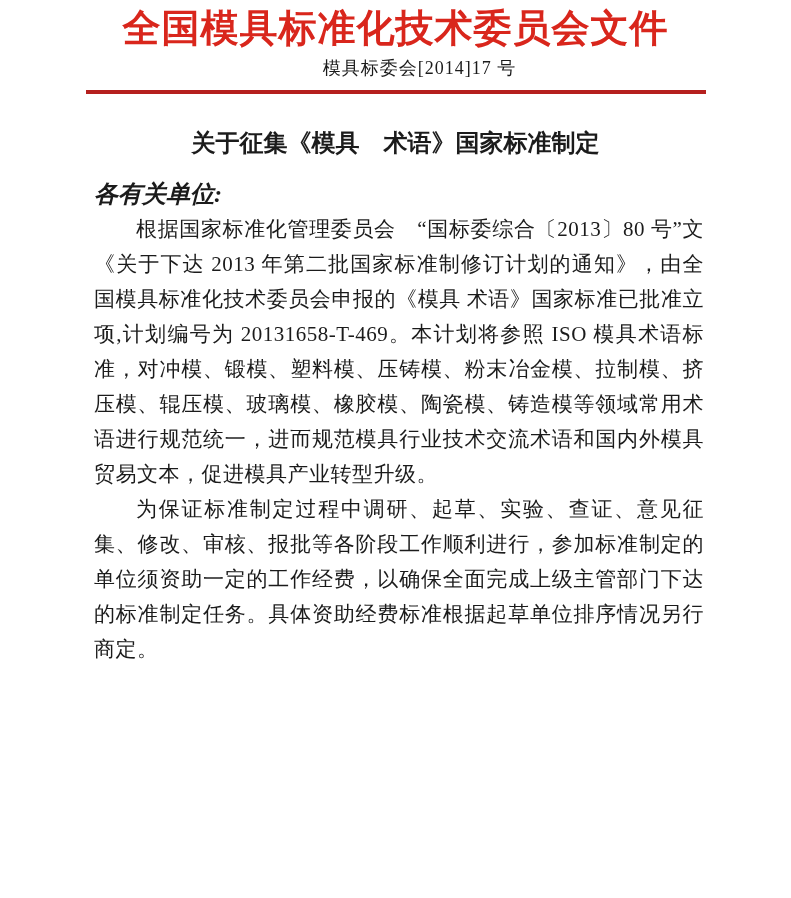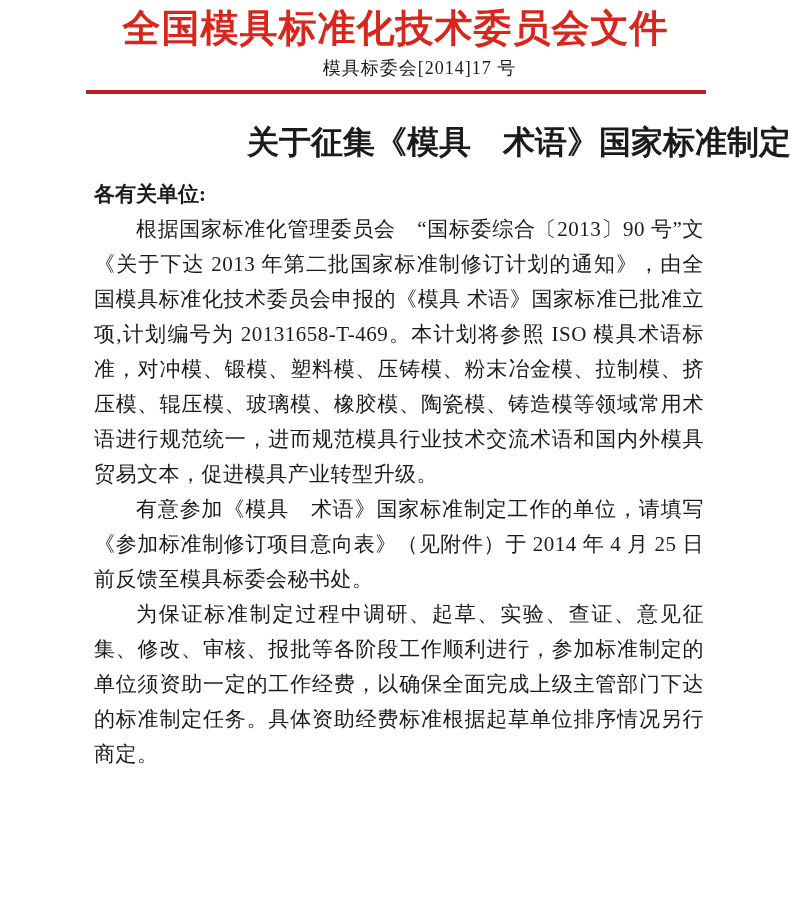--- a/index.html
+++ b/index.html
@@ -41,40 +41,41 @@
     padding-left: 48px;
   }
   .red-rule {
     width: 620px;
     height: 4px;
     margin: 12px auto 0 auto;
     border: none;
   }
   .notice-title {
     margin: 32px auto 0 auto;
-    text-align: right;
+    text-align: center;
     font-family: "Liberation Sans", "DejaVu Sans", sans-serif;
-    font-size: 32px;
+    font-size: 24px;
     line-height: 33px;
     font-weight: bold;
   }
   .notice-title .line {
     display: block;
   }
   .body-block {
     width: 610px;
     margin: 0 auto;
     padding-left: 7px; 
     box-sizing: content-box;
   }
   .salutation {
     margin: 18px 0 0 0;
-    font-size: 21px;
+    font-size: 24px;
     line-height: 35px;
     font-weight: bold;
+    font-style: italic;
   }
   .para {
     margin: 0;
     font-size: 21px;
     line-height: 35px;
     text-align: justify;
     text-justify: inter-ideograph;
     text-indent: 2em;
     letter-spacing: 0.5px;
   }
@@ -91,23 +92,22 @@
   </header>
 
   <main>
     <h2 class="notice-title">
       <span class="line">关于征集《模具　术语》国家标准制定</span>
     </h2>
 
     <div class="body-block">
       <p class="salutation">各有关单位:</p>
 
-      <p class="para">根据国家标准化管理委员会　“国标委综合〔2013〕90 号”文《关于下达 2013 年第二批国家标准制修订计划的通知》，由全国模具标准化技术委员会申报的《模具 术语》国家标准已批准立项,计划编号为 20131658-T-469。本计划将参照 ISO 模具术语标准，对冲模、锻模、塑料模、压铸模、粉末冶金模、拉制模、挤压模、辊压模、玻璃模、橡胶模、陶瓷模、铸造模等领域常用术语进行规范统一，进而规范模具行业技术交流术语和国内外模具贸易文本，促进模具产业转型升级。</p>
+      <p class="para">根据国家标准化管理委员会　“国标委综合〔2013〕80 号”文《关于下达 2013 年第二批国家标准制修订计划的通知》，由全国模具标准化技术委员会申报的《模具 术语》国家标准已批准立项,计划编号为 20131658-T-469。本计划将参照 ISO 模具术语标准，对冲模、锻模、塑料模、压铸模、粉末冶金模、拉制模、挤压模、辊压模、玻璃模、橡胶模、陶瓷模、铸造模等领域常用术语进行规范统一，进而规范模具行业技术交流术语和国内外模具贸易文本，促进模具产业转型升级。</p>
 
 
-      <p class="para">有意参加《模具　术语》国家标准制定工作的单位，请填写《参加标准制修订项目意向表》（见附件）于 2014 年 4 月 25 日前反馈至模具标委会秘书处。</p>
 
       <p class="para">为保证标准制定过程中调研、起草、实验、查证、意见征集、修改、审核、报批等各阶段工作顺利进行，参加标准制定的单位须资助一定的工作经费，以确保全面完成上级主管部门下达的标准制定任务。具体资助经费标准根据起草单位排序情况另行商定。</p>
 
     </div>
   </main>
 
 </div>
 
 </body></html>

